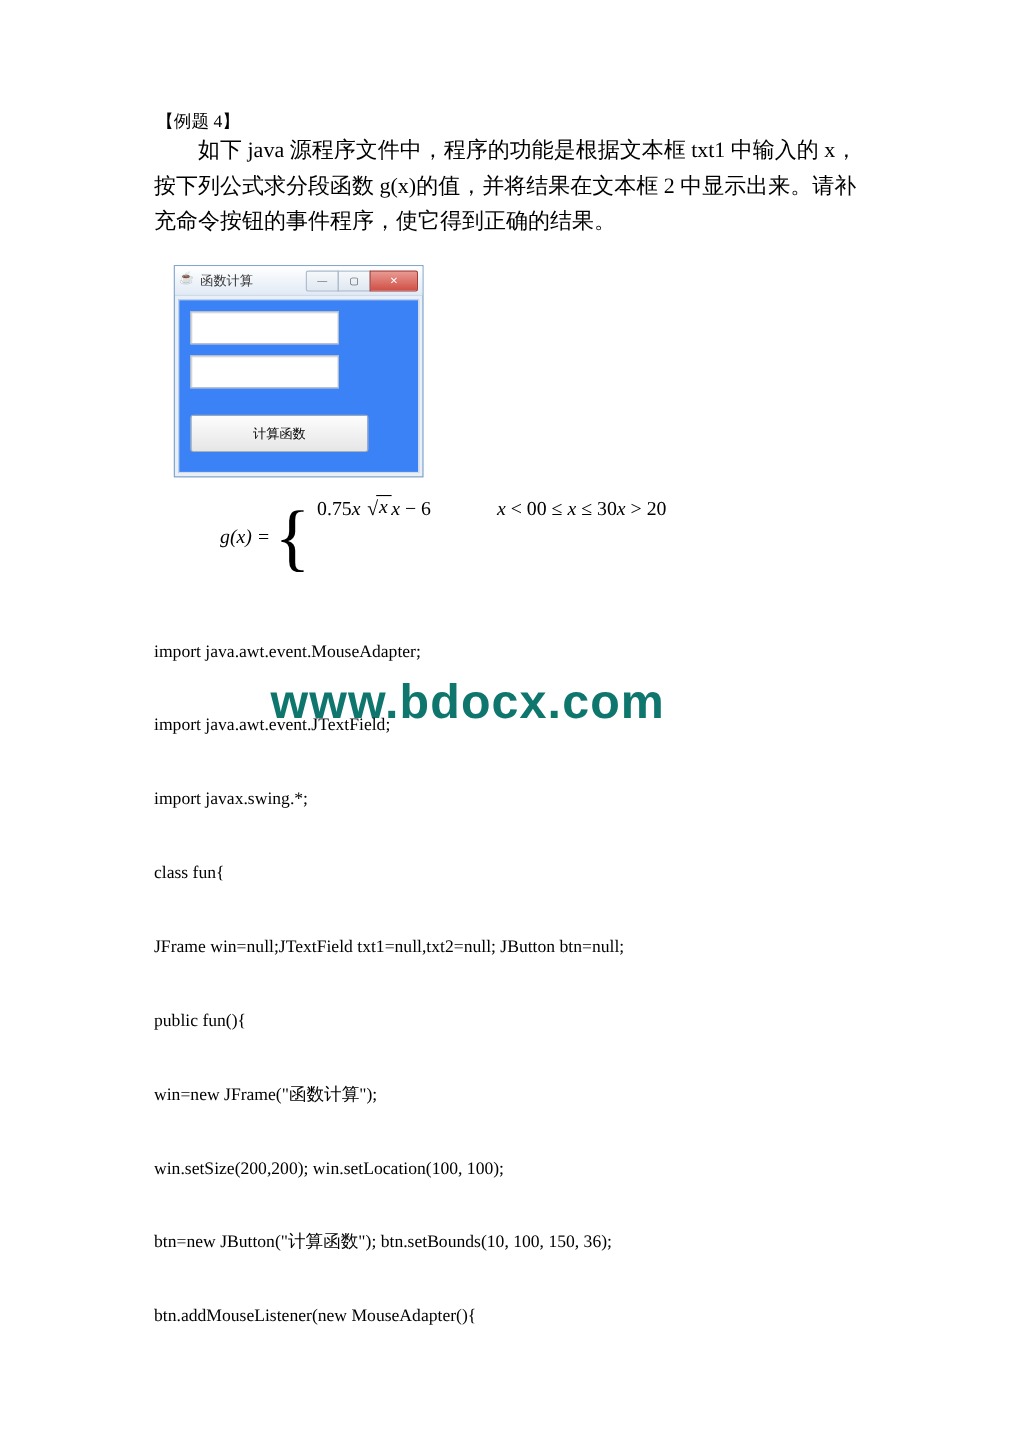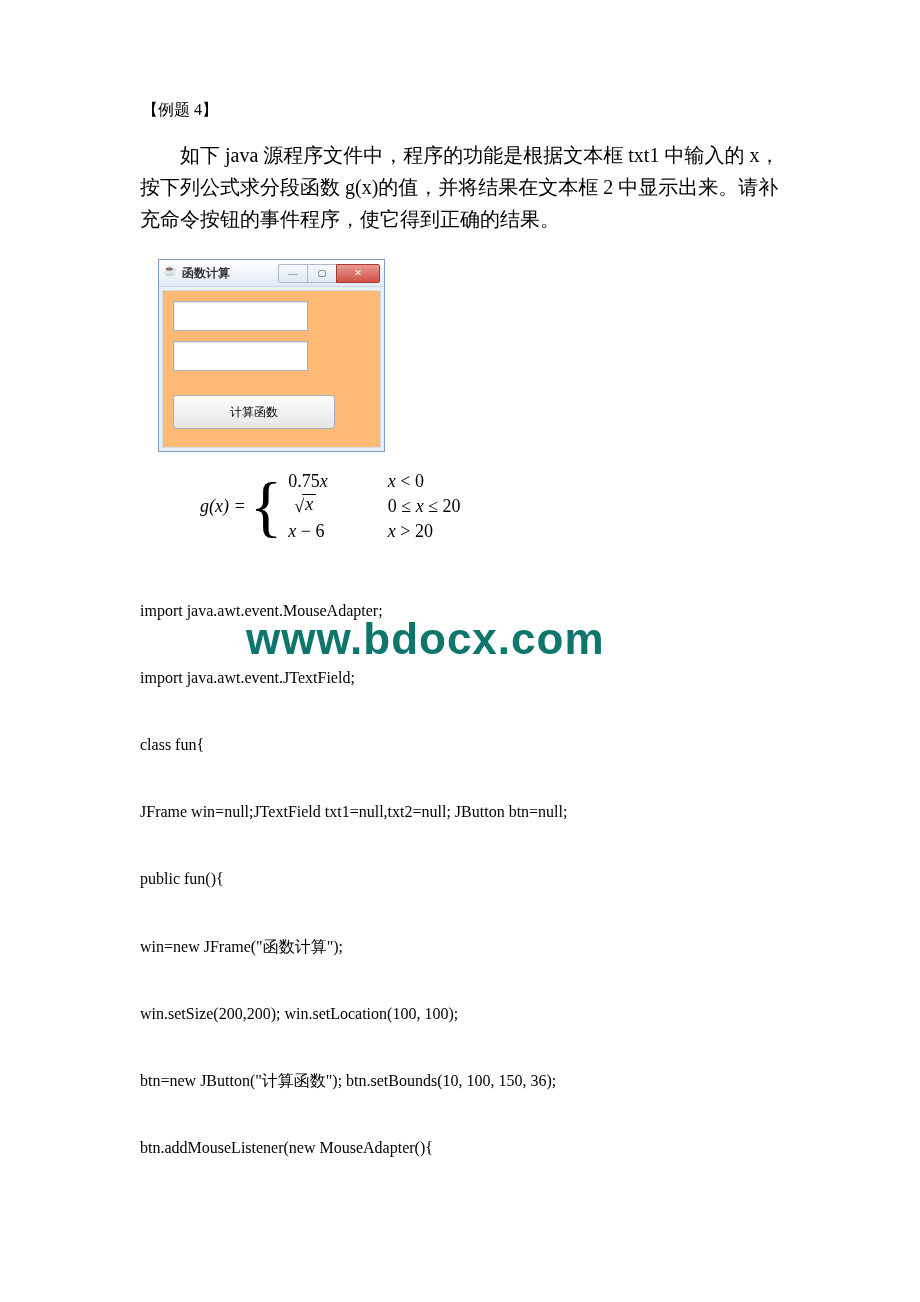--- a/index.html
+++ b/index.html
@@ -8,21 +8,20 @@
       background: #ffffff;
       font-family: "SimSun", "宋体", serif;
       width: 920px;
     }
     .page {
       padding: 100px 140px 60px 140px;
       box-sizing: border-box;
     }
     .title {
       font-size: 16px;
-      margin-bottom: 18px;
       margin-left: 2px;
     }
     .para {
       font-size: 20px;
       line-height: 1.6;
       text-indent: 2em;
       margin-bottom: 24px;
     }
     .window-container {
       margin: 10px 0 16px 18px;
@@ -54,21 +53,20 @@
       color: #c0682c;
       position: absolute;
       top: -2px;
       left: 0;
     }
     .win-title {
       font-size: 12px;
       color: #333;
       font-family: "SimSun", sans-serif;
       flex: 1;
-      font-weight: bold;
     }
     .win-btn-group {
       display: flex;
       gap: 0;
     }
     .win-btn {
       width: 28px;
       height: 17px;
       border: 1px solid #aab9cb;
       background: linear-gradient(#f5f8fb, #e0e8f1);
@@ -84,21 +82,21 @@
     .win-btn.max { border-radius: 0; }
     .win-btn.close {
       background: linear-gradient(#e89a93, #d05045);
       color: #fff;
       border-color: #a63b32;
       border-top-left-radius: 0;
       border-bottom-left-radius: 0;
       width: 42px;
     }
     .win-inner {
-      background: #fdba74;
+      background: #3b82f6;
       margin: 3px;
       border: 1px solid #d2dce8;
       padding: 10px 10px 18px 10px;
       box-sizing: border-box;
     }
     .txt-field {
       width: 135px;
       height: 30px;
       background: #fff;
       border: 1px solid #a7b2bd;
@@ -135,21 +133,21 @@
     }
     .brace {
       font-size: 68px;
       font-weight: 100;
       line-height: 68px;
       font-style: normal;
       padding-right: 6px;
     }
     .cases-col {
       display: flex;
-      flex-direction: column;
+      flex-direction: row;
       justify-content: space-around;
       height: 76px;
       padding-right: 60px;
     }
     .cases-col.conds {
       padding-right: 0;
     }
     .case-line {
       height: 24px;
       line-height: 24px;
@@ -239,29 +237,30 @@
             <span class="sqrt-sym">√</span>
             <span class="sqrt-arg">x</span>
           </span>
         </div>
         <div class="case-line">
           <span>x</span><span style="font-style:normal"> − 6</span>
         </div>
       </div>
       <div class="cases-col conds">
         <div class="case-line"><span style="font-style:italic">x</span> <span style="font-style:normal">&lt; 0</span></div>
-        <div class="case-line"><span style="font-style:normal">0 ≤ </span><span>x</span><span style="font-style:normal"> ≤ 20</span></div>
+        <div class="case-line"><span style="font-style:normal">0 ≤ </span><span>x</span><span style="font-style:normal"> ≤ 30</span></div>
         <div class="case-line"><span>x</span> <span style="font-style:normal">&gt; 20</span></div>
       </div>
     </div>
   </div>
 
   <div class="code-block">
 <div class="code-line">import java.awt.event.MouseAdapter;</div>
 <div class="code-line">import java.awt.event.JTextField;</div>
+<div class="code-line">import javax.swing.*;</div>
 <div class="code-line">class fun{</div>
 <div class="code-line"> JFrame win=null;JTextField txt1=null,txt2=null; JButton btn=null;</div>
 <div class="code-line"> public fun(){</div>
 <div class="code-line">  win=new JFrame("函数计算");</div>
 <div class="code-line">win.setSize(200,200); win.setLocation(100, 100);</div>
 <div class="code-line">  btn=new JButton("计算函数");  btn.setBounds(10, 100, 150, 36);</div>
 <div class="code-line">  btn.addMouseListener(new MouseAdapter(){</div>
 
 
 

